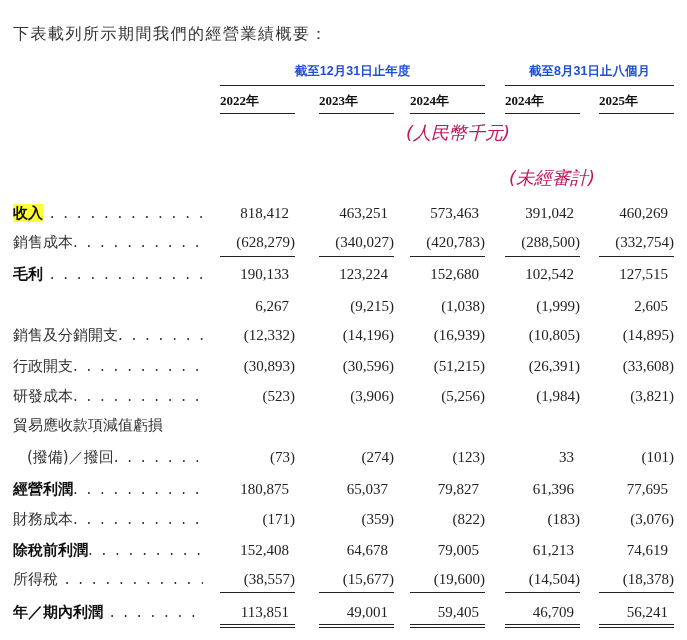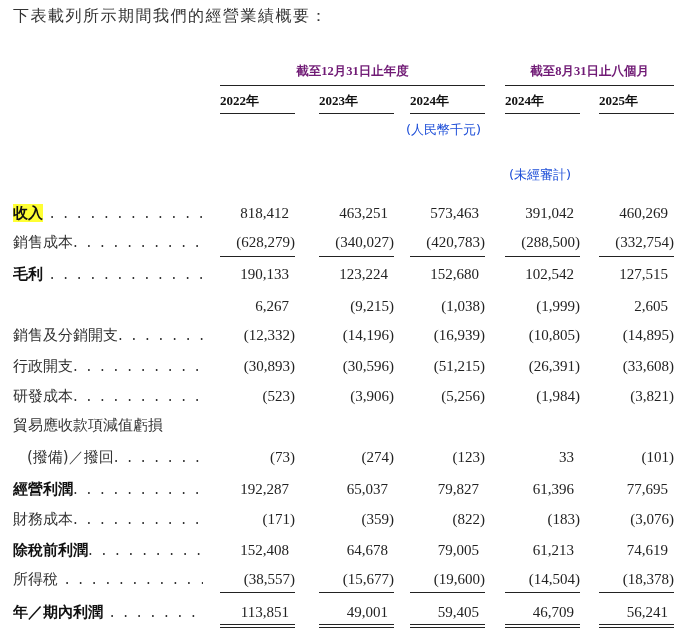--- a/index.html
+++ b/index.html
@@ -11,34 +11,34 @@
       width: 687px;
       height: 640px;
       position: relative;
       overflow: hidden;
       font-family: "DejaVu Serif", "Liberation Serif", serif;
       color: #222222;
     }
     .intro {
       position: absolute;
       left: 13px;
-      top: 6px;
+      top: 24px;
       font-size: 16px;
       letter-spacing: 1.5px;
       color: #333333;
       font-family: "DejaVu Sans", sans-serif;
     }
     .group-head {
       position: absolute;
       top: 63px;
       font-size: 12.5px;
       font-weight: bold;
       text-align: center;
-      font-family: Liberation Serif, serif;
-      color: #701a75;
+      font-family: Liberation Sans, sans-serif;
+      color: #1d4ed8;
     }
     .group-line {
       position: absolute;
       top: 85px;
       height: 0;
       border-top: 1px solid #222;
     }
     .year-head {
       position: absolute;
       top: 92px;
@@ -50,22 +50,23 @@
     }
     .year-line {
       position: absolute;
       top: 113px;
       width: 75px;
       height: 0;
       border-top: 1px solid #222;
     }
     .unit-note {
       position: absolute;
-      font-size: 13px;
-      color: #1d4ed8;
+      font-size: 18px;
+      font-style: italic;
+      color: #be185d;
       font-family: "DejaVu Sans", sans-serif;
       white-space: nowrap;
     }
     .row {
       position: absolute;
       left: 0;
       width: 687px;
       height: 24px;
     }
     .label {
@@ -224,21 +225,21 @@
     <div class="row" style="top: 446px;">
       <div class="label indent"><span>(撥備)／撥回</span><span class="dots">. . . . . . . . .</span></div>
       <div class="val c1"><span class="num">(73)</span></div>
       <div class="val c2"><span class="num">(274)</span></div>
       <div class="val c3"><span class="num">(123)</span></div>
       <div class="val c4"><span class="num">33</span><span class="pad"></span></div>
       <div class="val c5"><span class="num">(101)</span></div>
     </div>
     <div class="row" style="top: 478px;">
       <div class="label bold"><span>經營利潤</span><span class="dots">. . . . . . . . . . . . . . .</span></div>
-      <div class="val c1"><span class="num">192,287</span><span class="pad"></span></div>
+      <div class="val c1"><span class="num">180,875</span><span class="pad"></span></div>
       <div class="val c2"><span class="num">65,037</span><span class="pad"></span></div>
       <div class="val c3"><span class="num">79,827</span><span class="pad"></span></div>
       <div class="val c4"><span class="num">61,396</span><span class="pad"></span></div>
       <div class="val c5"><span class="num">77,695</span><span class="pad"></span></div>
     </div>
     <div class="row" style="top: 508px;">
       <div class="label"><span>財務成本</span><span class="dots">. . . . . . . . . . . . . . .</span></div>
       <div class="val c1"><span class="num">(171)</span></div>
       <div class="val c2"><span class="num">(359)</span></div>
       <div class="val c3"><span class="num">(822)</span></div>

